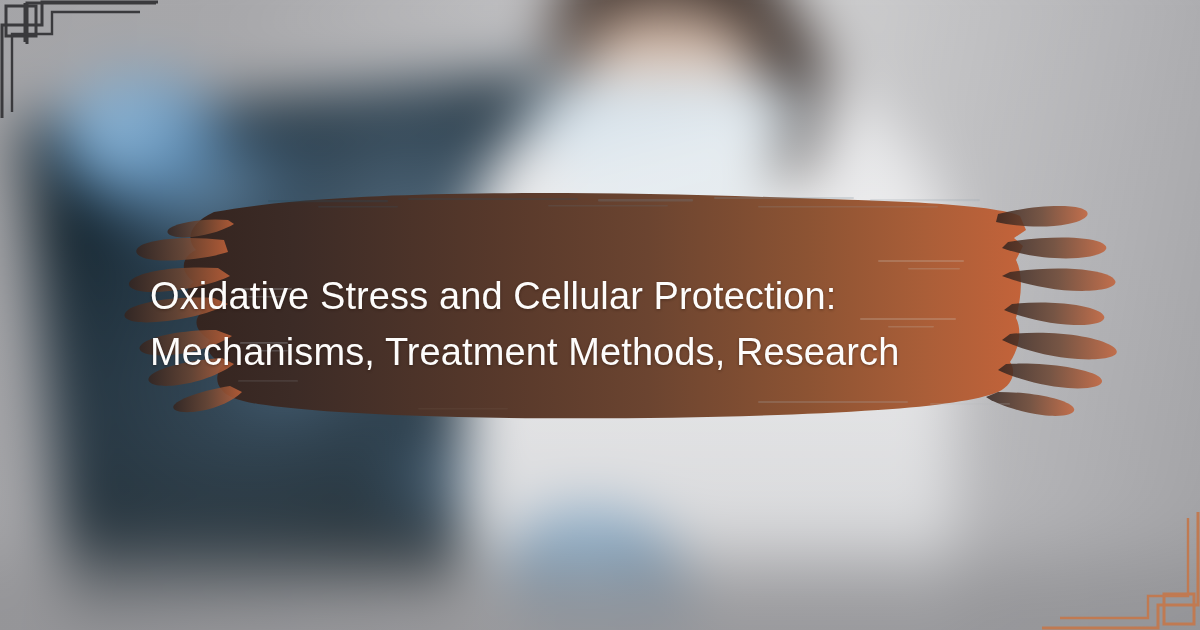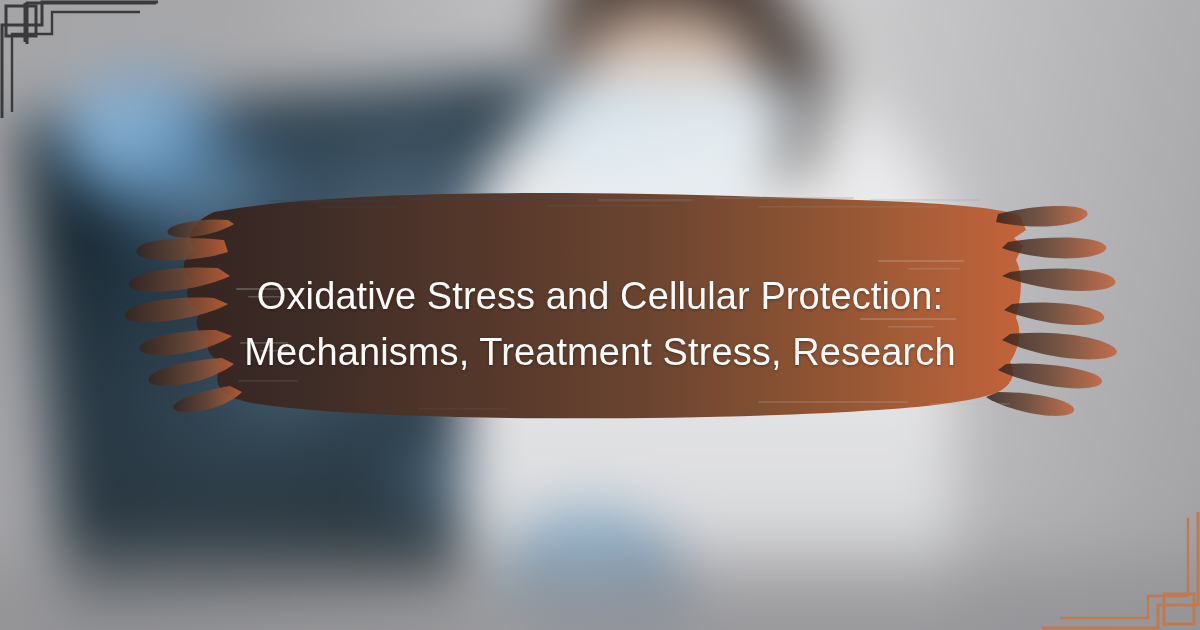--- a/index.html
+++ b/index.html
@@ -201,21 +201,21 @@
     height: 268px;
   }
   .banner svg { display: block; width: 100%; height: 100%; overflow: visible; }
 
   
   .title-wrap {
     position: absolute;
     left: 150px;
     top: 268px;
     width: 900px;
-    text-align: center;
+    text-align: left;
     pointer-events: none;
   }
   .title-line {
     color: #fdfcfb;
     font-family: "Liberation Sans", sans-serif;
     font-size: 38px;
     font-weight: 400;
     line-height: 56px;
     letter-spacing: .1px;
     white-space: nowrap;
@@ -342,21 +342,21 @@
         <rect x="760" y="88" width="86" height="2" rx="1" fill="#c6b4a6"></rect>
         <rect x="790" y="96" width="52" height="1.5" rx="1" fill="#bda99a"></rect>
         <rect x="742" y="146" width="96" height="2" rx="1" fill="#c9b6a7"></rect>
         <rect x="770" y="154" width="46" height="1.4" rx="1" fill="#bda899"></rect>
       </g>
     </svg>
   </div>
 
   <div class="title-wrap">
     <div class="title-line">Oxidative Stress and Cellular Protection:</div>
-    <div class="title-line">Mechanisms, Treatment Stress, Research</div>
+    <div class="title-line">Mechanisms, Treatment Methods, Research</div>
   </div>
 
   <div class="corner corner-tl">
     <svg width="160" height="150" viewBox="0 0 160 150" aria-hidden="true">
       <g fill="none" stroke="#3a3a3d" stroke-width="3">
 
         <rect x="6" y="6" width="30" height="30"></rect>
 
         <polyline points="27,44 27,3 156,3" transform="translate(0,0)"></polyline>
         <path d="M 25,42 L 25,3"></path>

